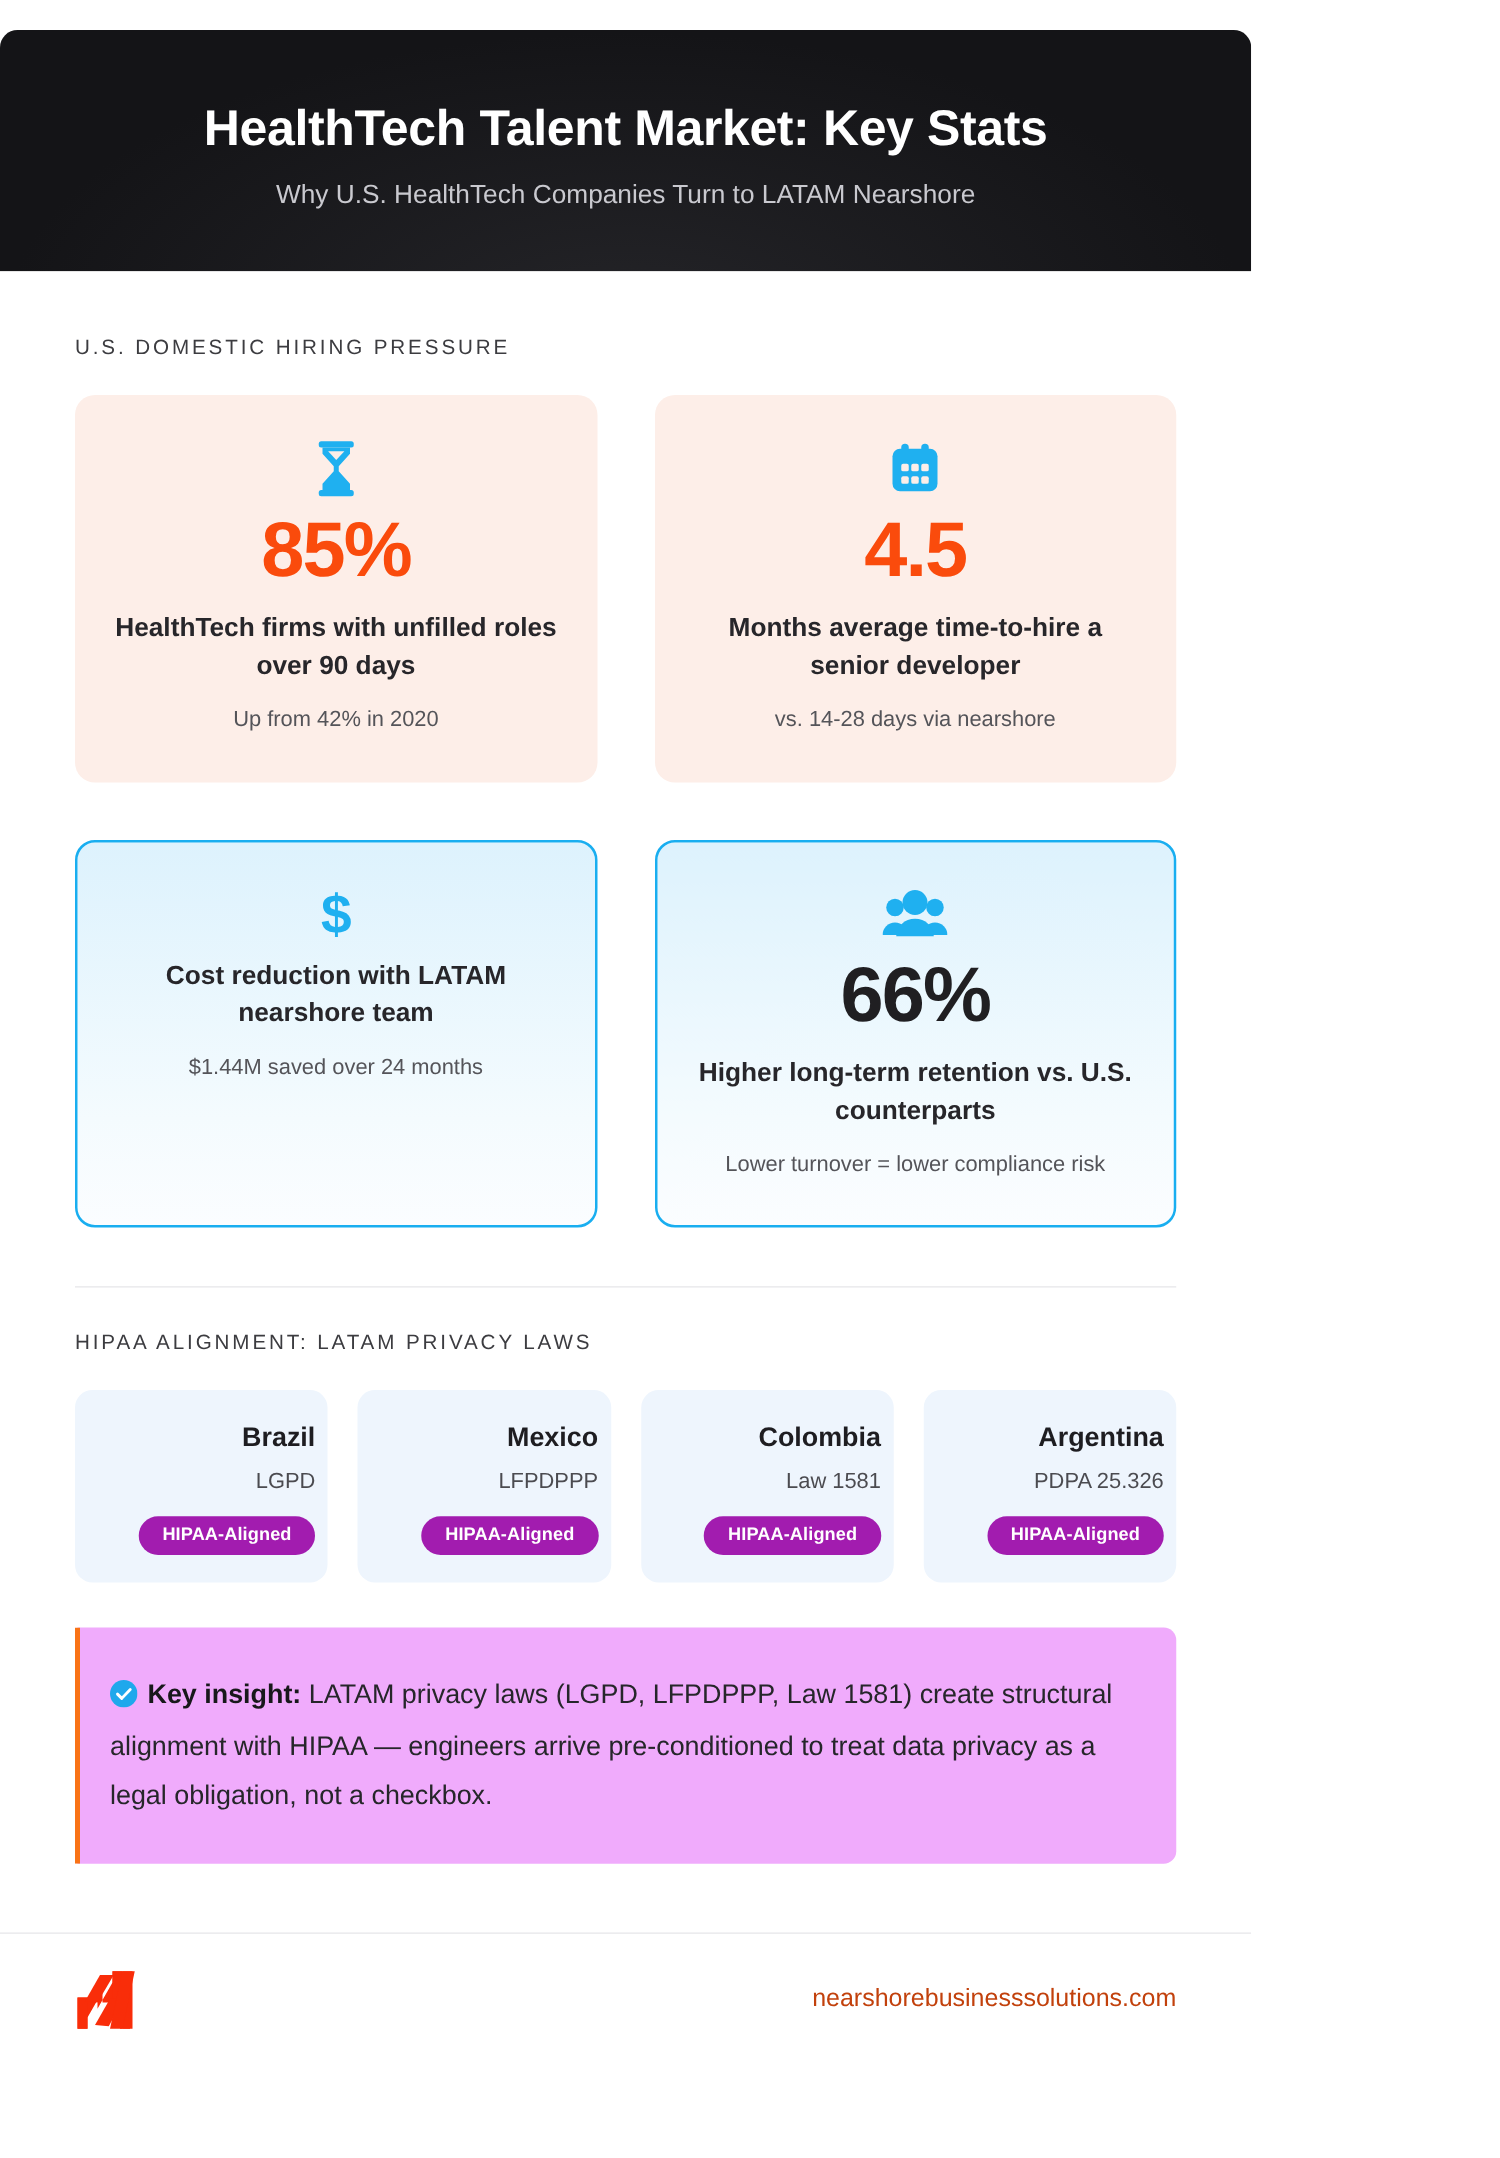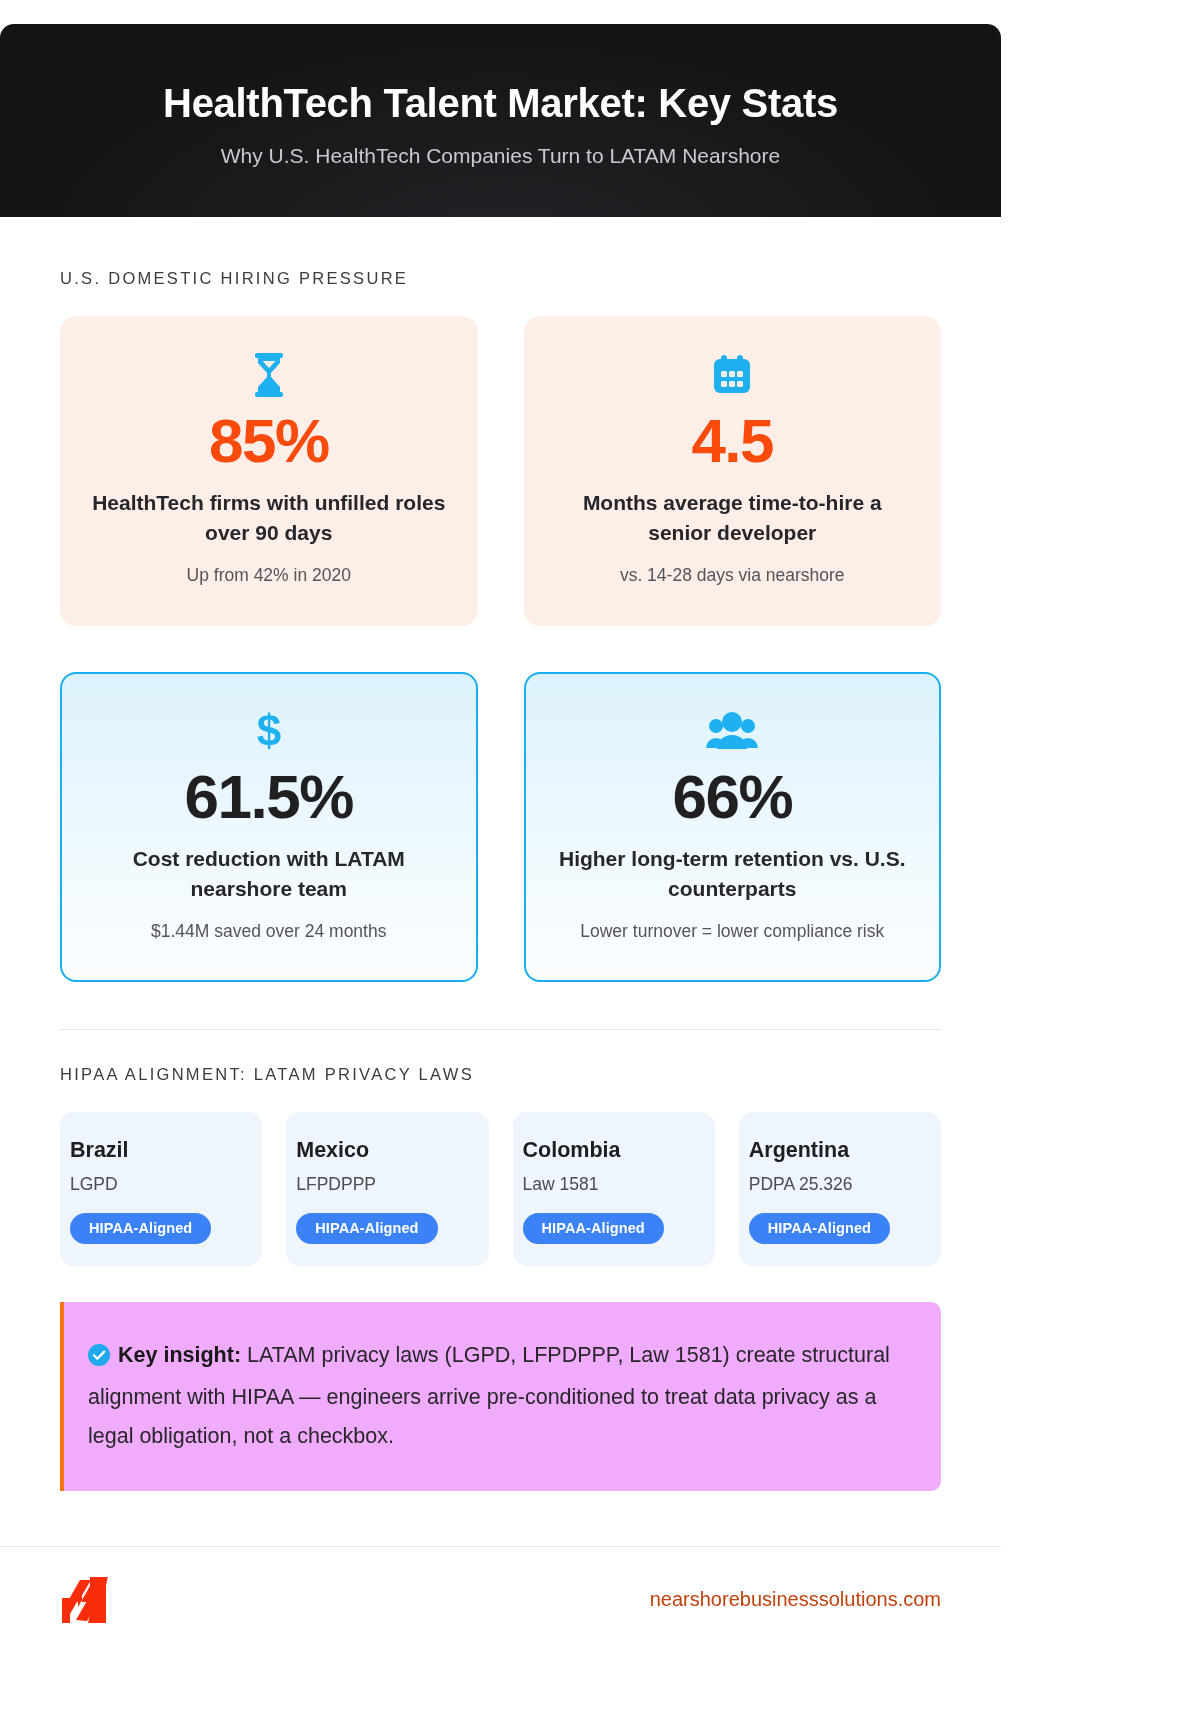--- a/index.html
+++ b/index.html
@@ -127,36 +127,36 @@
   
   .country-grid {
     display: grid;
     grid-template-columns: repeat(4, 1fr);
     gap: 24px;
   }
   .country-card {
     background: #eef5fd;
     border-radius: 14px;
     padding: 26px 10px 22px 10px;
-    text-align: left;
+    text-align: right;
   }
   .country-name {
     font-size: 21.5px;
     font-weight: bold;
     color: #1e1d21;
     margin-bottom: 11px;
   }
   .country-law {
     font-size: 17.5px;
     color: #4b4b50;
     margin-bottom: 18px;
   }
   .country-badge {
     display: inline-block;
-    background: #3b82f6;
+    background: #a21caf;
     color: #ffffff;
     font-size: 14.5px;
     font-weight: bold;
     letter-spacing: 0.1px;
     padding: 7px 19px 8px 19px;
     border-radius: 999px;
   }
 
   
   .insight {
@@ -245,21 +245,20 @@
         <div class="stat-label">Months average time-to-hire a senior developer</div>
         <div class="stat-sub">vs. 14-28 days via nearshore</div>
       </div>
 
       <div class="stat-card cool">
         <div class="stat-icon">
           <svg width="30" height="46" viewBox="0 0 30 46">
             <text x="15" y="38" text-anchor="middle" font-family="'Liberation Sans', sans-serif" font-size="44" font-weight="bold" fill="#1fb0f0">$</text>
           </svg>
         </div>
-        <div class="stat-value dark">61.5%</div>
         <div class="stat-label">Cost reduction with LATAM nearshore team</div>
         <div class="stat-sub">$1.44M saved over 24 months</div>
       </div>
 
       <div class="stat-card cool">
         <div class="stat-icon">
           <svg width="52" height="40" viewBox="0 0 52 40">
             <circle cx="10" cy="15" r="7" fill="#1fb0f0"></circle>
             <circle cx="42" cy="15" r="7" fill="#1fb0f0"></circle>
             <path d="M0 37 a10 10 0 0 1 20 0 Z" fill="#1fb0f0"></path>

